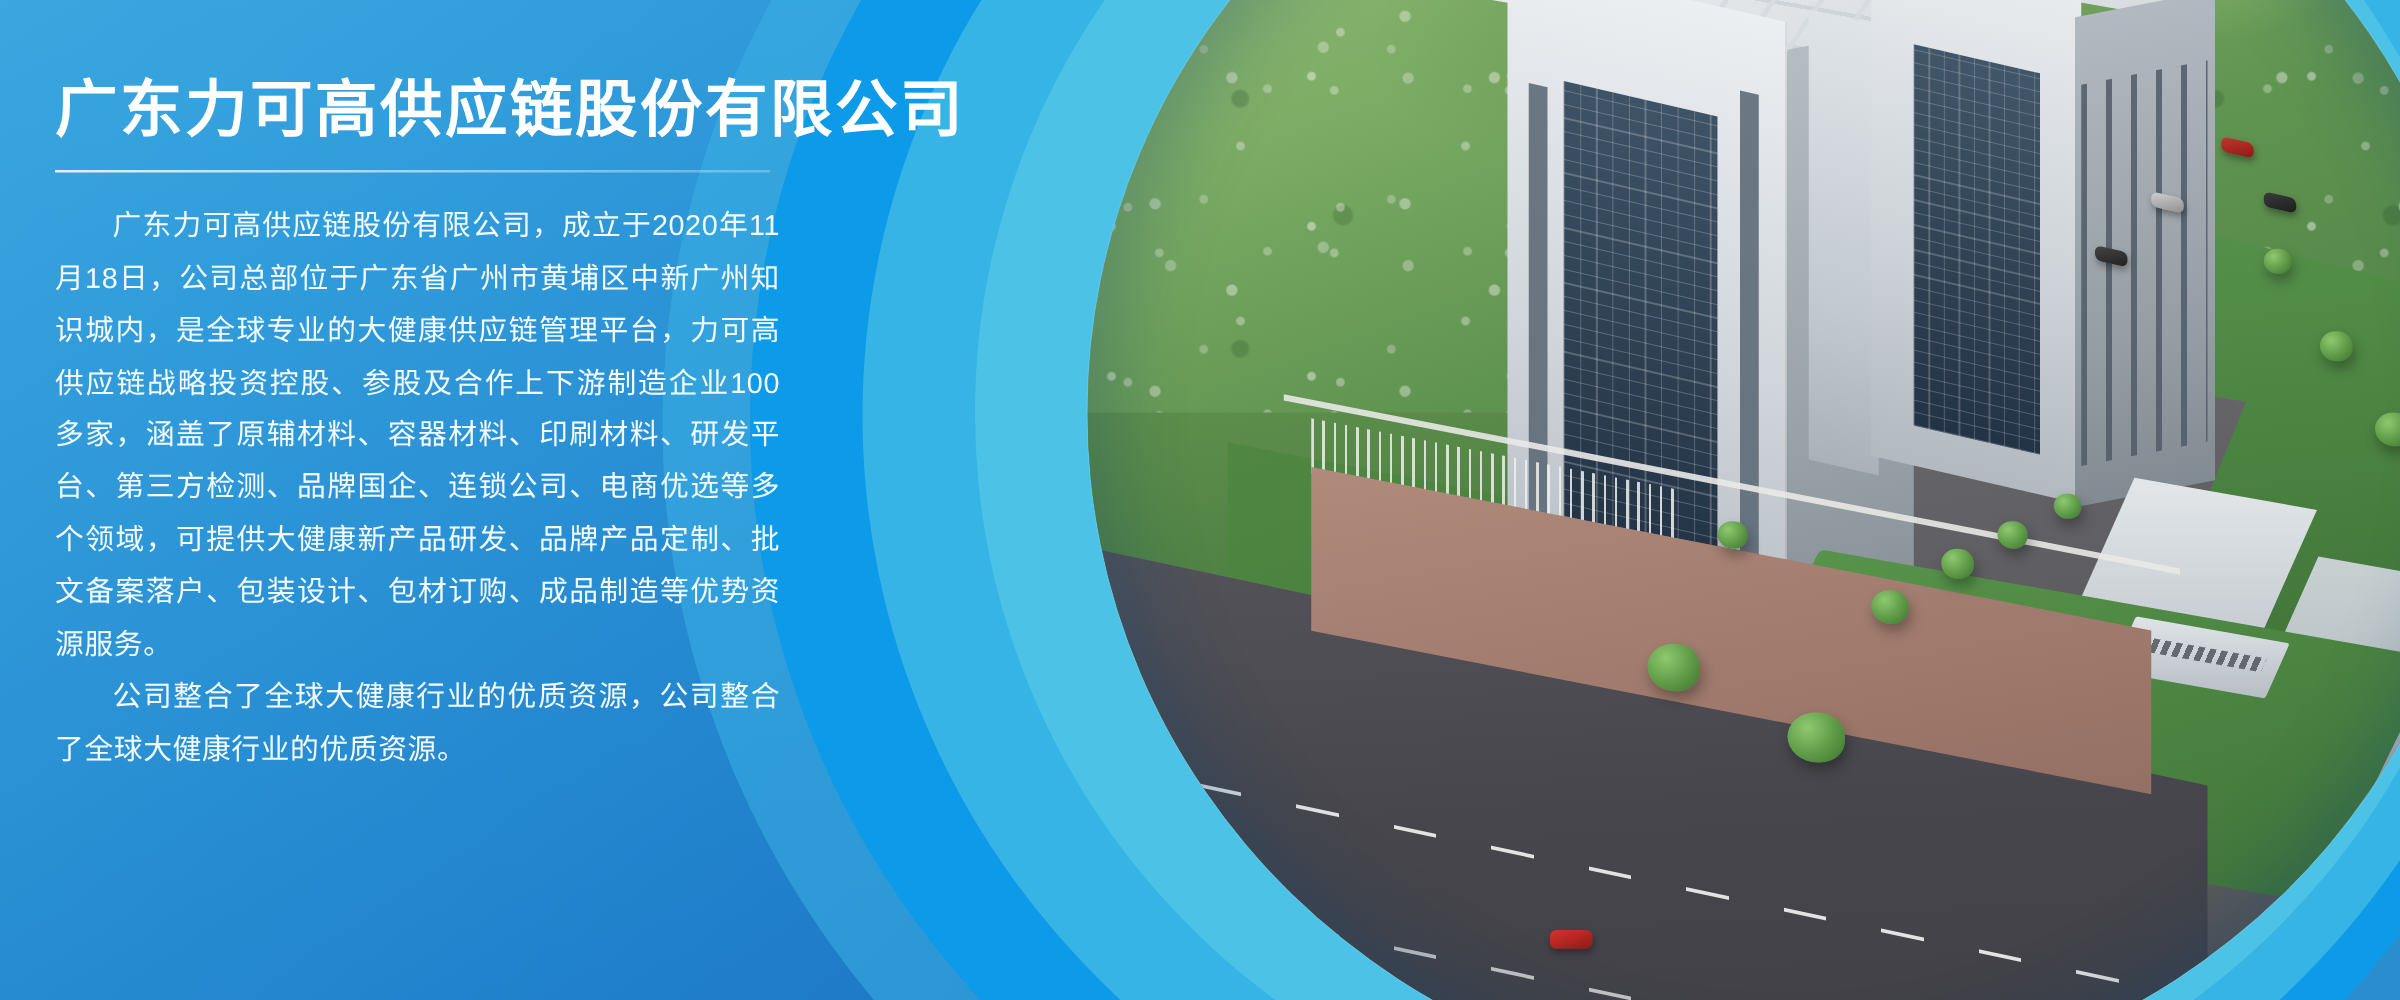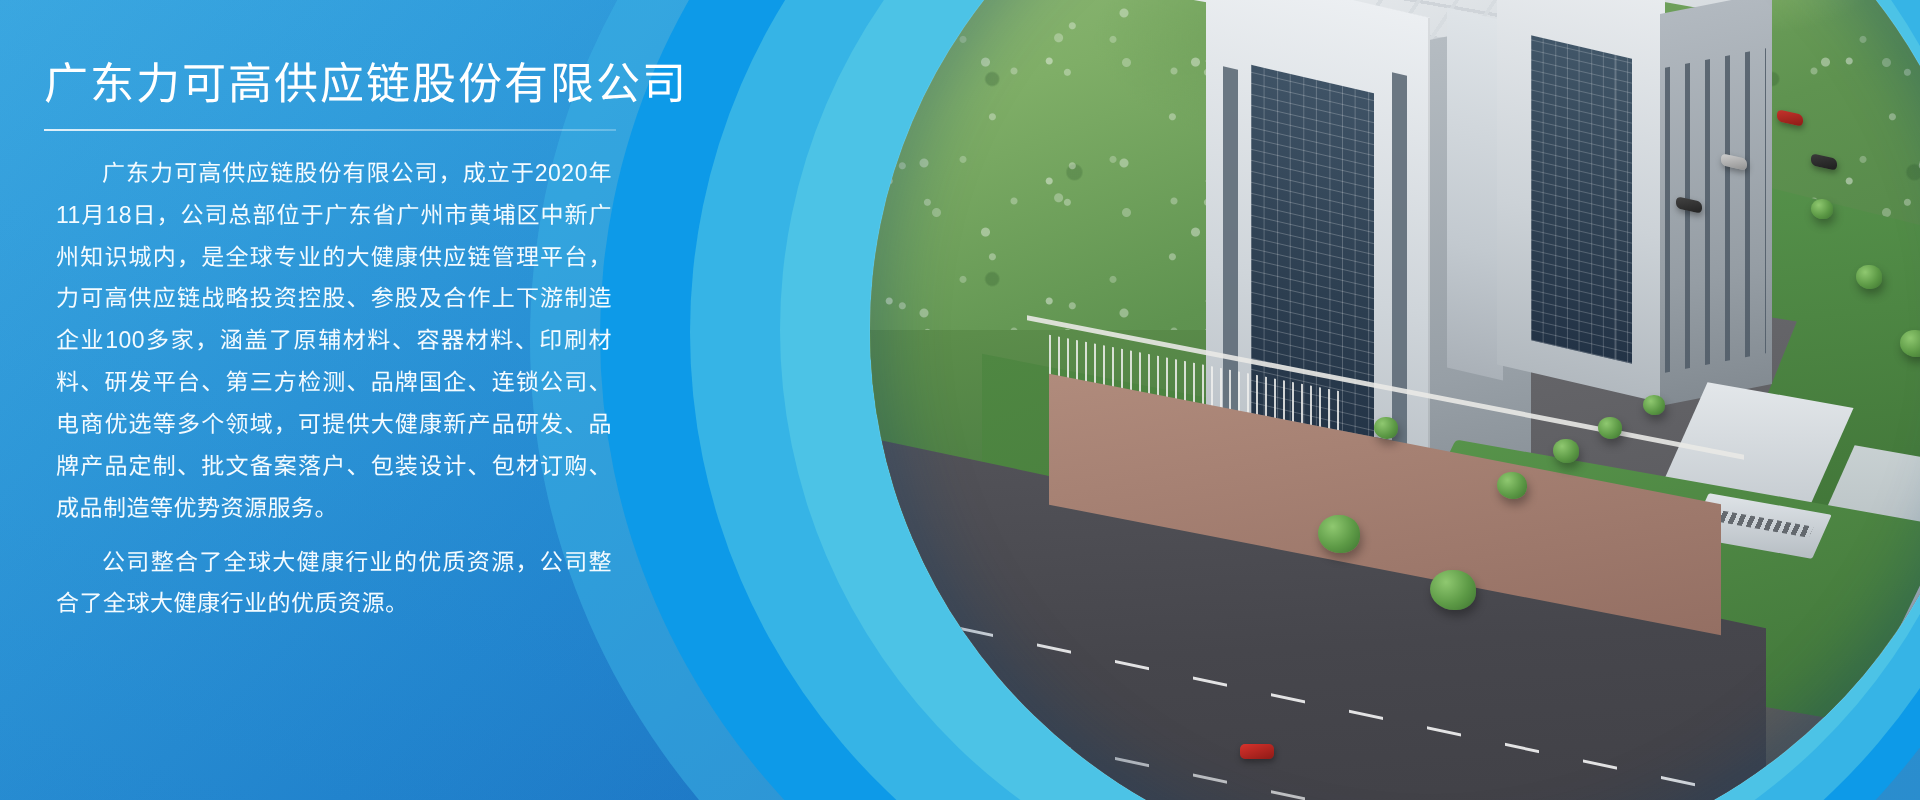--- a/index.html
+++ b/index.html
@@ -253,42 +253,42 @@
   }
 
   
   .text-panel{
     position:absolute;left:0;top:0;width:660px;height:100%;
     padding:58px 0 0 44px;
     z-index:6;
   }
   .title{
     color:#ffffff;
-    font-size:44px;
-    font-weight:400;
+    font-size:50px;
+    font-weight:700;
     letter-spacing:2px;
     line-height:1.2;
     margin:0 0 18px 0;
     white-space:nowrap;
   }
   .divider{
     width:572px;height:2px;
     background:linear-gradient(90deg,rgba(255,255,255,.85),rgba(255,255,255,.25));
     margin:0 0 22px 0;
   }
   .body{
     width:580px;
     color:#f4fbff;
     font-size:23px;
     line-height:1.82;
     letter-spacing:.5px;
     text-align:justify;
     text-justify:inter-ideograph;
   }
-  .body p{margin:12px;text-indent:2em;}
+  .body p{margin:0;text-indent:2em;}
 </style>
 </head>
 <body>
 
 <div class="stage">
 
   <div class="bg-base"></div>
 
   <div class="arcs">
     <div class="arc arc-1"></div>

